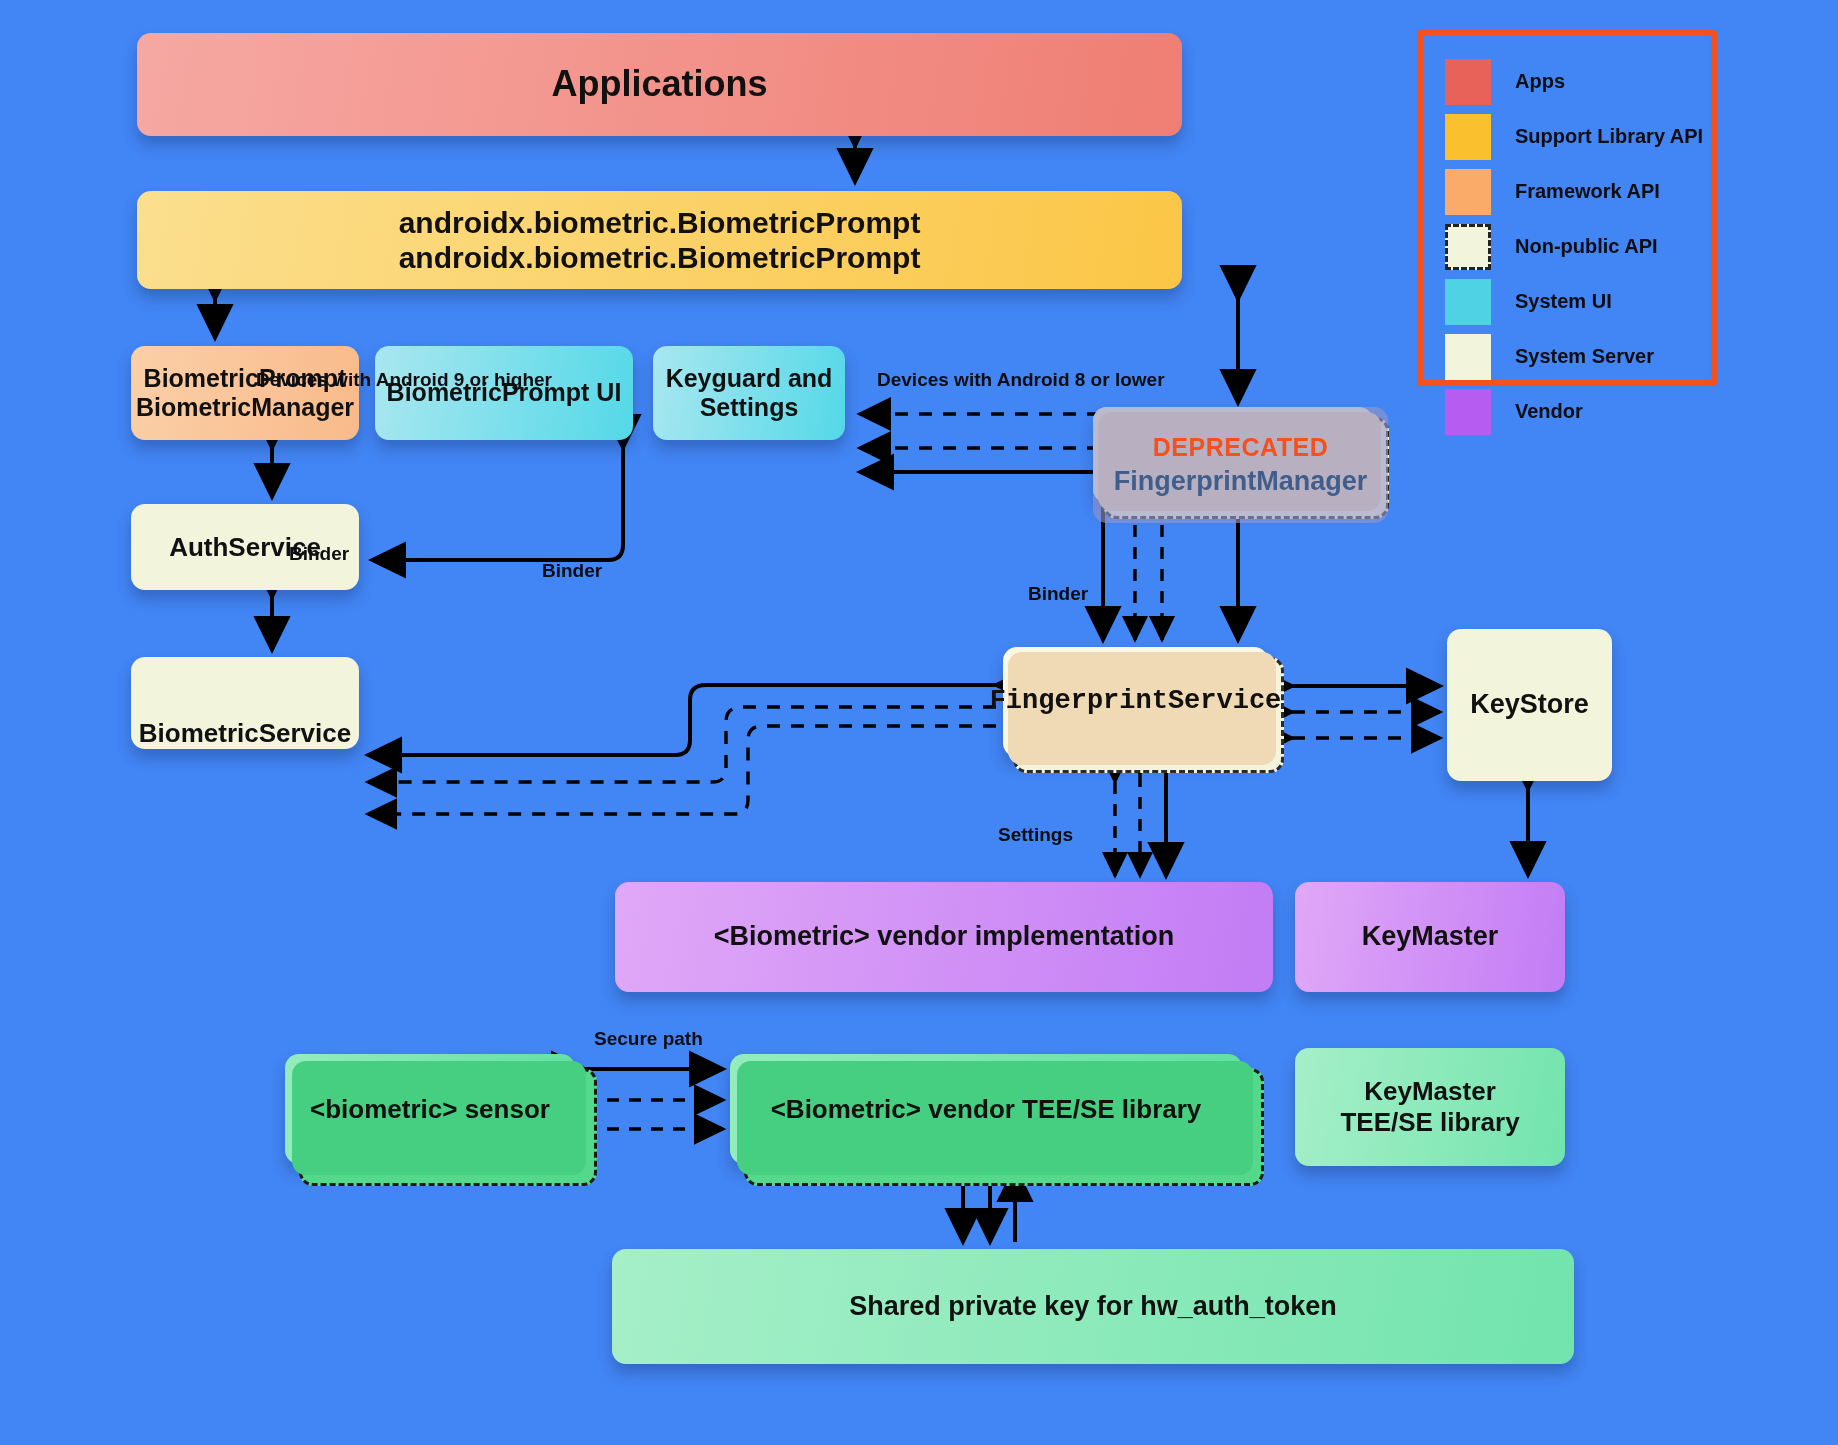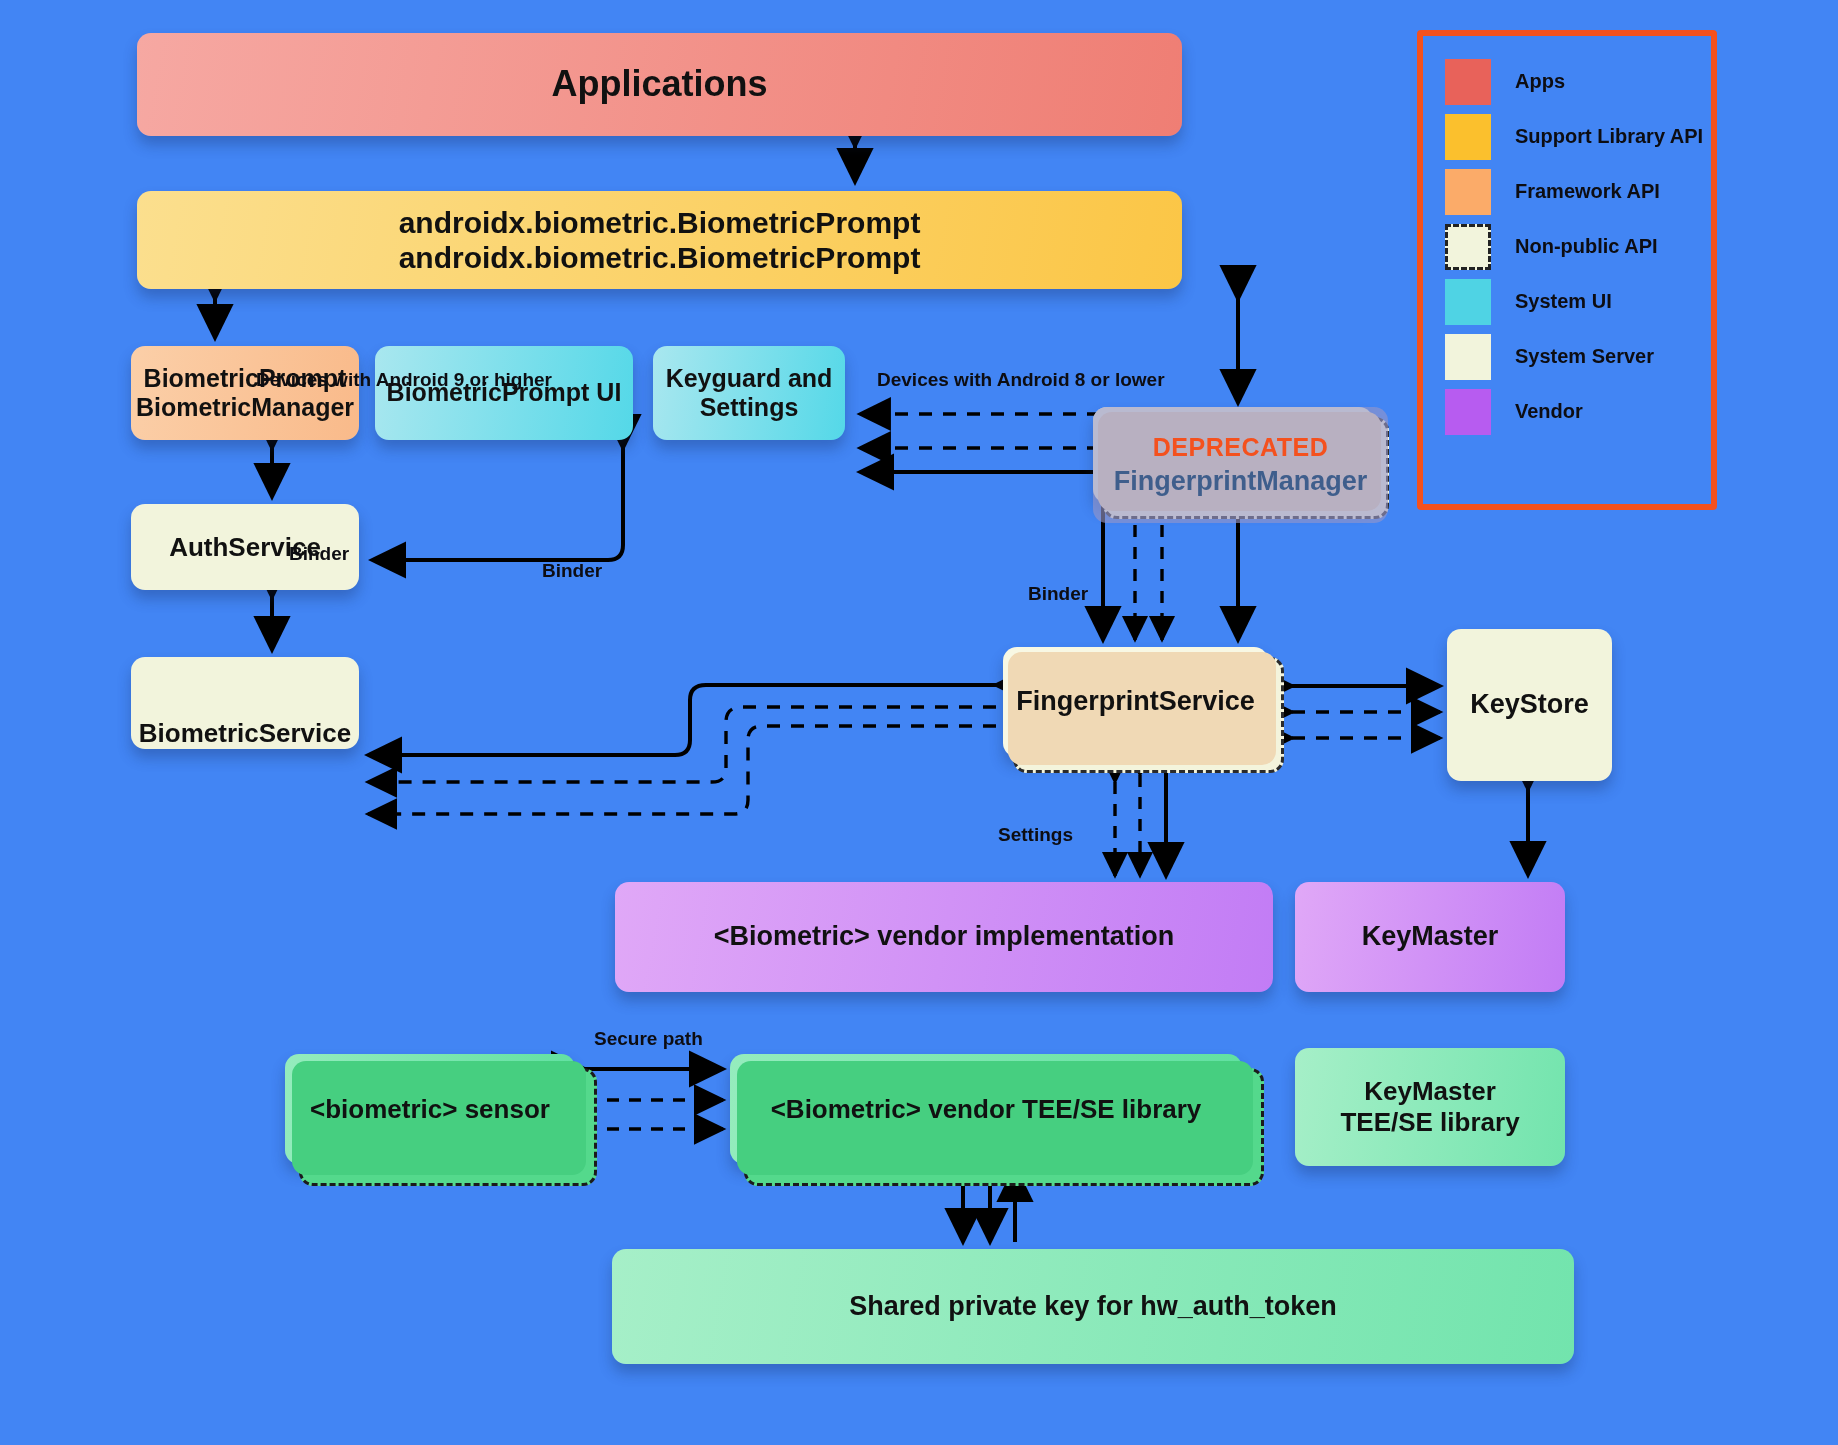--- a/index.html
+++ b/index.html
@@ -45,21 +45,21 @@
   .stack-green::before{
     inset:14px -22px -22px 14px;background:#54d98c;
     border:3px dashed #1b1b1b;
   }
   .stack-green::after{
     inset:7px -11px -11px 7px;background:#46cf80;border:0;
   }
 
   
   #legend{
-    position:absolute;left:1417px;top:30px;width:300px;height:480px;
+    position:absolute;left:1417px;top:30px;width:300px;height:356px;
     border:6px solid #f4511e;border-radius:4px;z-index:20;box-sizing:border-box;
     padding:18px 0 0 22px;
   }
   .leg-row{display:flex;align-items:center;height:55px;}
   .leg-sw{width:46px;height:46px;flex:0 0 46px;}
   .leg-sw.dash{border:3px dashed #222;box-sizing:border-box;}
   .leg-tx{margin-left:24px;font-size:20px;font-weight:bold;color:#0d0d12;white-space:nowrap;}
 
   
   #deprecated{
@@ -111,21 +111,21 @@
   </div>
 
   <div class="node" style="left:131px;top:504px;width:228px;height:86px;background:#f2f4dc;font-size:26px;">
     <span>AuthService</span>
   </div>
 
   <div class="node" style="left:131px;top:657px;width:228px;height:92px;background:#f2f4dc;font-size:26px;align-items:flex-end;">
     <span>BiometricService</span>
   </div>
 
-  <div class="node stack stack-sys" style="left:1003px;top:647px;width:265px;height:110px;background:#f8f8e4;font-size:27px;">
+  <div class="node stack stack-sys" style="left:1003px;top:647px;width:265px;height:110px;background:#f8f8e4;font-size:27px;font-family:Liberation Mono, monospace;">
     <span>FingerprintService</span>
   </div>
 
   <div class="node" style="left:615px;top:882px;width:658px;height:110px;
               background:linear-gradient(100deg,#e0a8f7 0%,#c27cf5 100%);font-size:27px;">
     <span>&lt;Biometric&gt; vendor implementation</span>
   </div>
 
   <div class="node" style="left:1447px;top:629px;width:165px;height:152px;background:#f2f4dc;font-size:27px;">
     <span>KeyStore</span>

